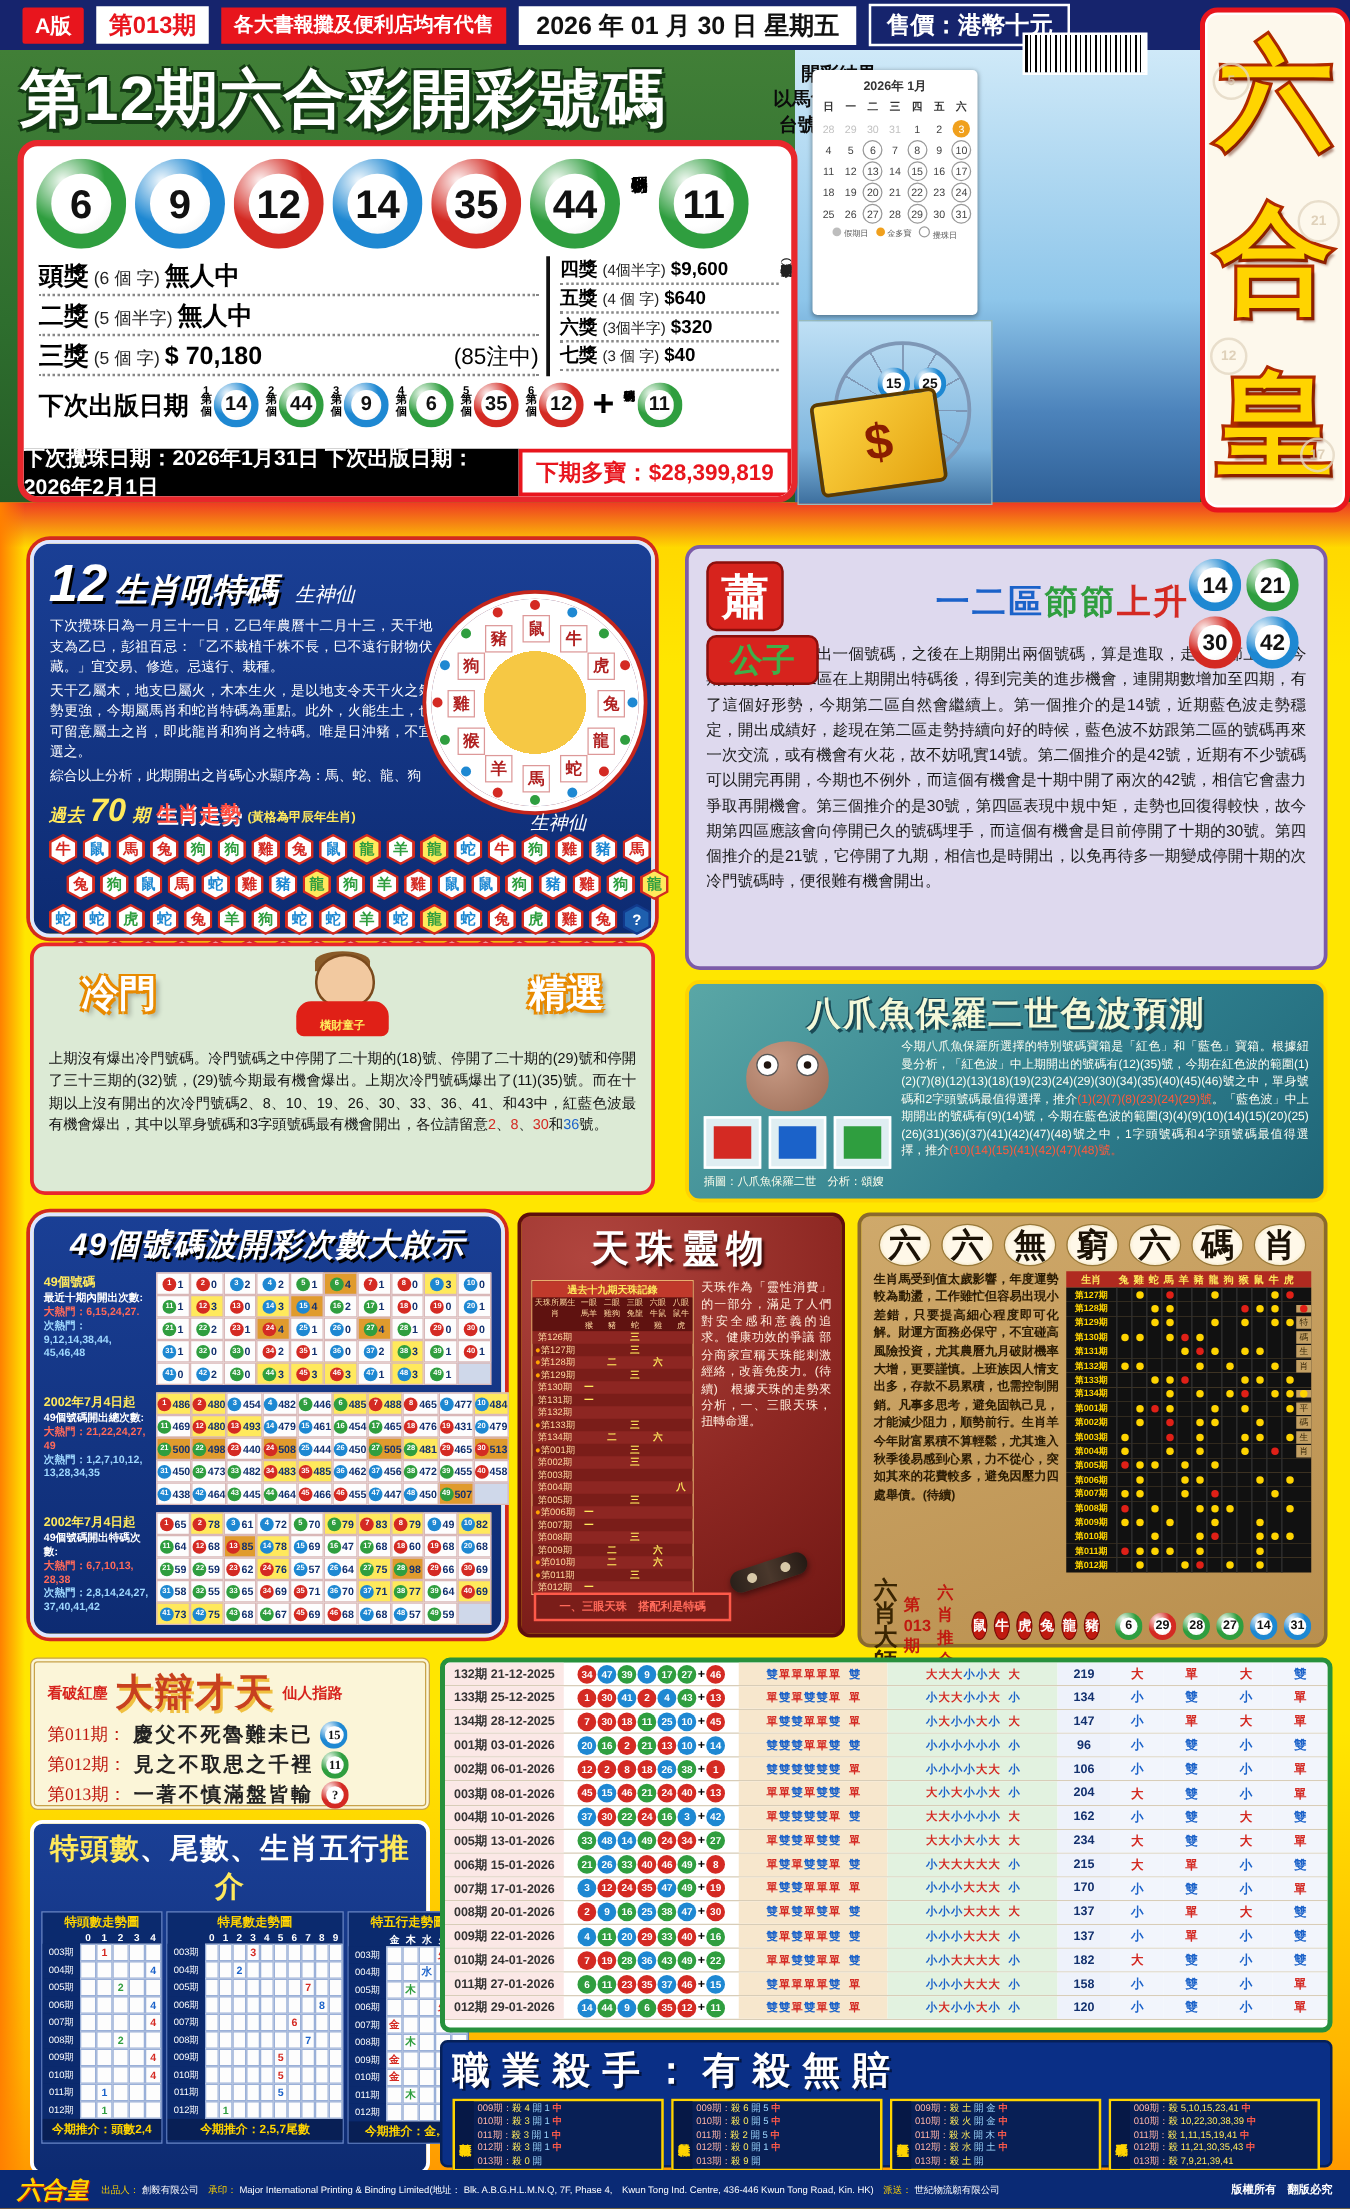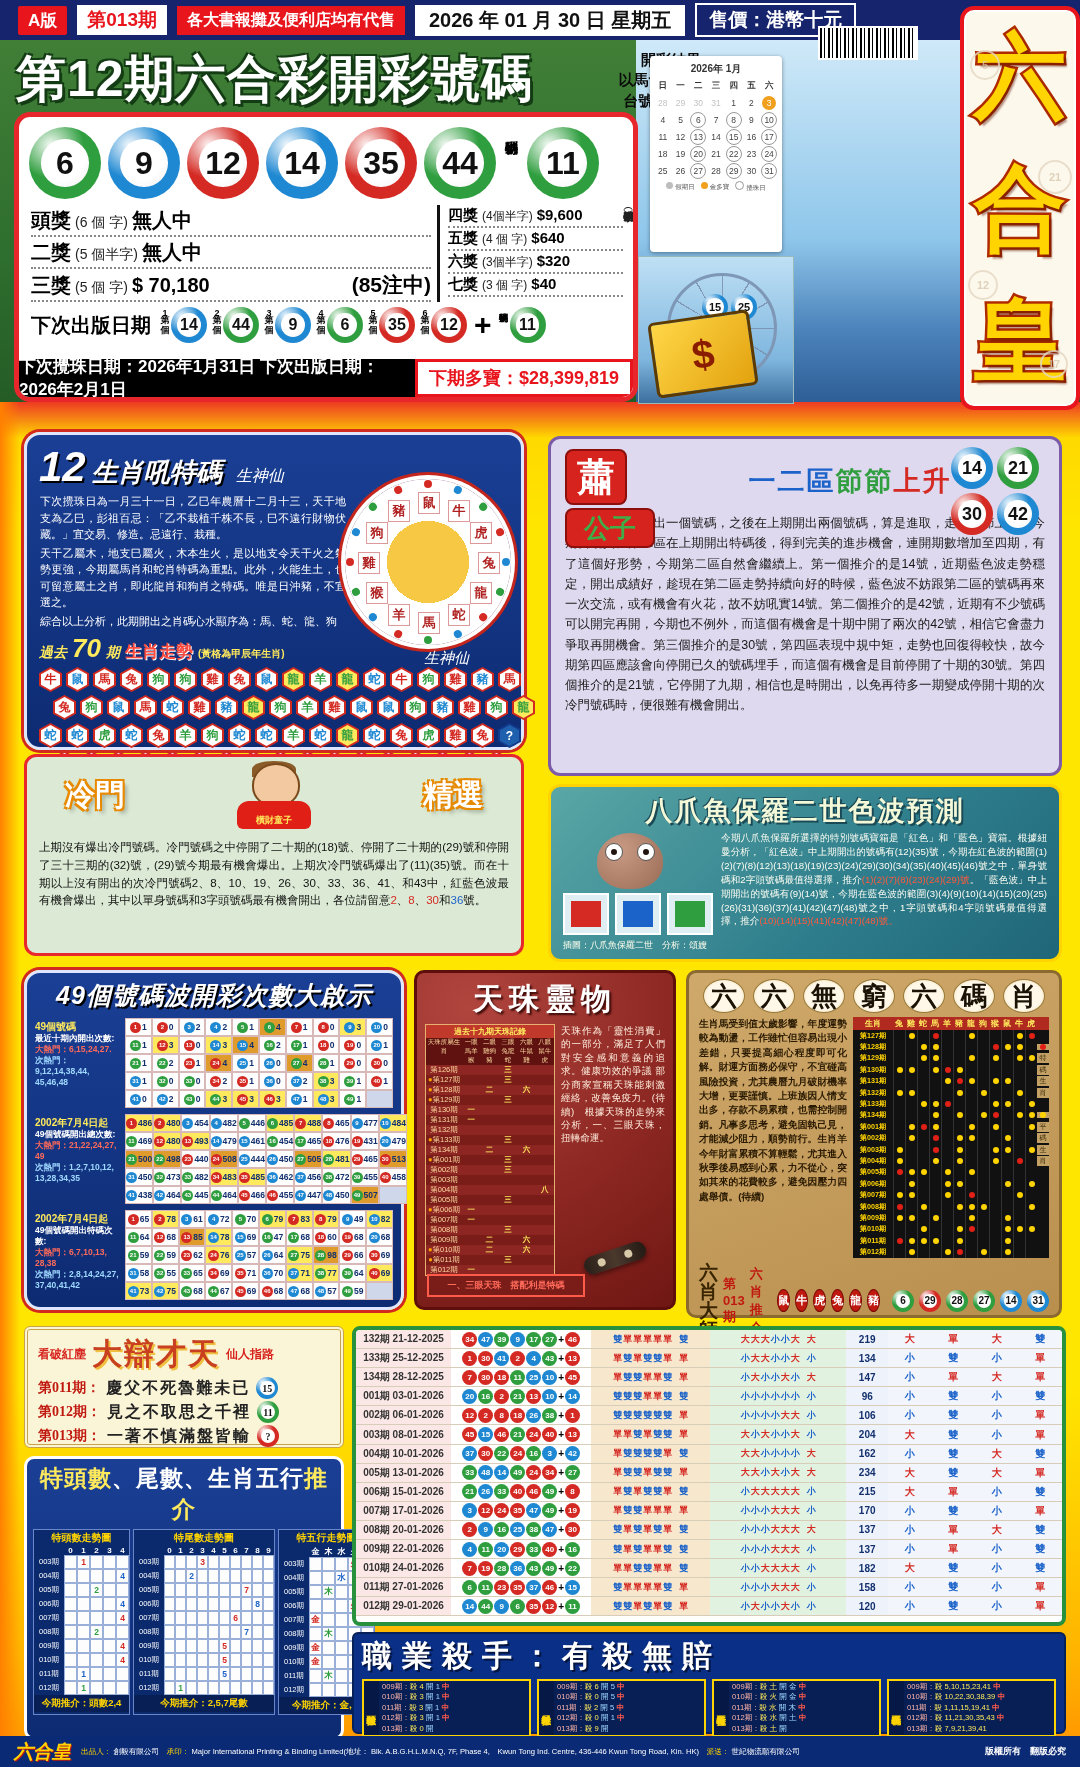--- a/index.html
+++ b/index.html
@@ -115,21 +115,21 @@
   .sslegend{width:12px;background:#c3a064;display:flex;flex-direction:column;align-items:center;font-size:7px;color:#3a2a0a}
   .ssmaster{display:flex;align-items:center;gap:5px;margin-top:5px}
   .ssm1{font-size:19px;font-weight:900;color:#3a2502;line-height:1;width:44px}
   .ssm2{font-size:13px;font-weight:900;color:#c01a10}
   .zball{width:21px;height:21px;border-radius:50%;background:#c01a10;color:#fff;font-size:11px;font-weight:800;display:inline-flex;align-items:center;justify-content:center;border:1px solid #7a0a05}
   #benz{left:24px;top:1326px;width:320px;height:122px;background:#fbf5d8;border:4px double #c8a24a;border-radius:6px;box-sizing:border-box;padding:4px 10px}
   .bzhead{display:flex;align-items:center;gap:6px}
   .bzpre{font-size:12px;font-weight:800;color:#d7231d}
   .bztitle{font-family:"Liberation Serif",serif;font-size:30px;font-weight:900;color:#c8401f;text-shadow:2px 2px 0 #f0c040;letter-spacing:2px}
   .bzrow{display:flex;align-items:center;gap:6px;font-family:"Liberation Serif",serif;margin-top:2px}
-  .bziss{font-size:14px;font-weight:700;color:#c01a10}
+  .bziss{font-size:14px;font-weight:400;color:#c01a10}
   .bztext{font-size:16px;font-weight:800;color:#222;letter-spacing:2px}
   #trio{left:24px;top:1456px;width:320px;height:284px;background:linear-gradient(180deg,#1a3f95,#0d2b72);border:3px solid #fff;border-radius:10px;box-sizing:border-box;padding:4px 6px}
   .triot{text-align:center;font-size:23px;font-weight:900;letter-spacing:1px}
   .triowrap{display:flex;gap:3px;margin-top:4px}
   .ttbl{background:#0b2a6e;border:1px solid #6a86c8}
   .ttname{font-size:10px;font-weight:800;color:#ffd400;text-align:center;padding:1px 0}
   .tcols{display:grid;font-size:8px;color:#fff;font-weight:700;text-align:center}
   .trow{display:grid;height:14px;align-items:stretch}
   .trow .ti{font-size:7.5px;color:#fff;display:flex;align-items:center;justify-content:center;background:#0b2a6e}
   .tcell{background:#fdfdfd;border:0.5px solid #9ab0d8;box-sizing:border-box;display:flex;align-items:center;justify-content:center;font-size:8.5px;font-weight:800}
@@ -338,21 +338,21 @@
         <div class="prow">
           <span class="pname" style="font-size:20px">二獎</span>
           <span class="punit" style="font-size:14px">(5 個半字)</span>
           <span class="pval" style="font-size:20px">無人中</span>
           <span style="margin-left:auto;font-size:15px;font-weight:700"></span>
         </div>
         <div class="prow">
           <span class="pname" style="font-size:20px">三獎</span>
           <span class="punit" style="font-size:14px">(5 個 字)</span>
           <span class="pval" style="font-size:20px">$ 70,180</span>
-          <span style="margin-left:auto;font-size:21px;font-weight:700">(85注中)</span>
+          <span style="margin-left:auto;font-size:18px;font-weight:400">(85注中)</span>
         </div>
       </div>
       <div class="pr">
         <div class="prow">
           <span class="pname" style="font-size:15px">四獎</span>
           <span class="punit" style="font-size:12px">(4個半字)</span>
           <span class="pval" style="font-size:15px">$9,600</span>
         </div>
         <div class="prow">
           <span class="pname" style="font-size:15px">五獎</span>

